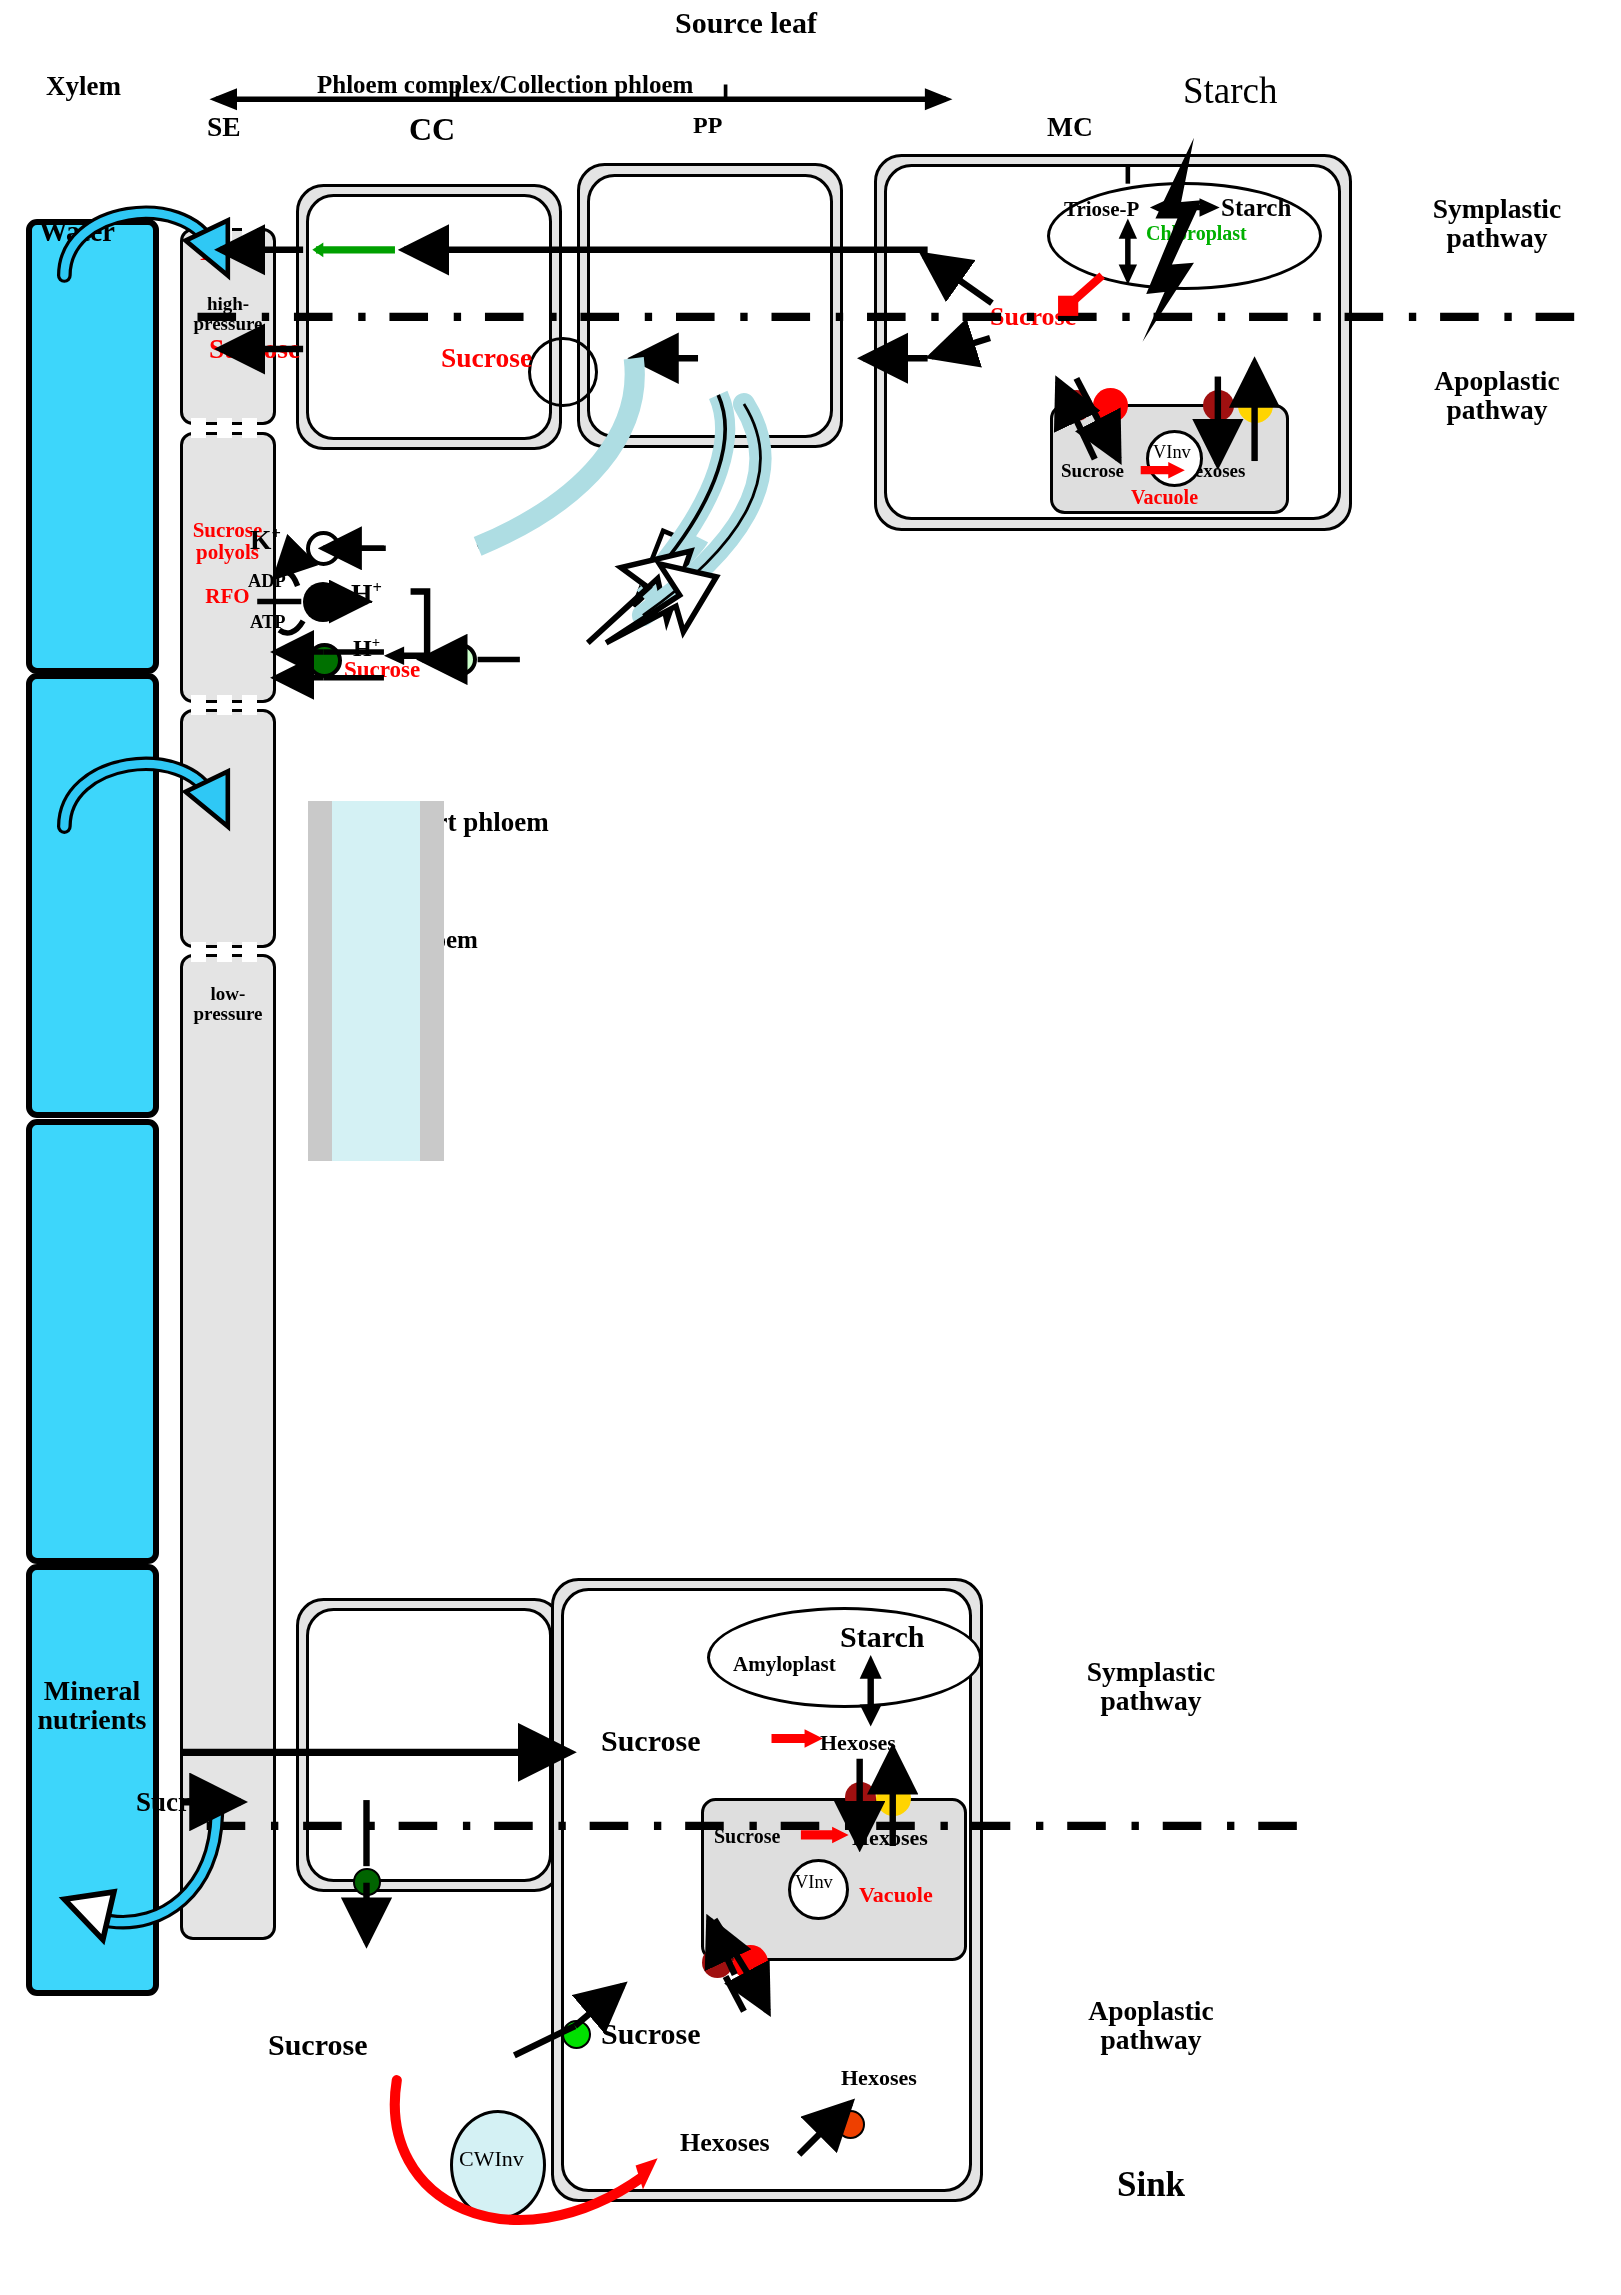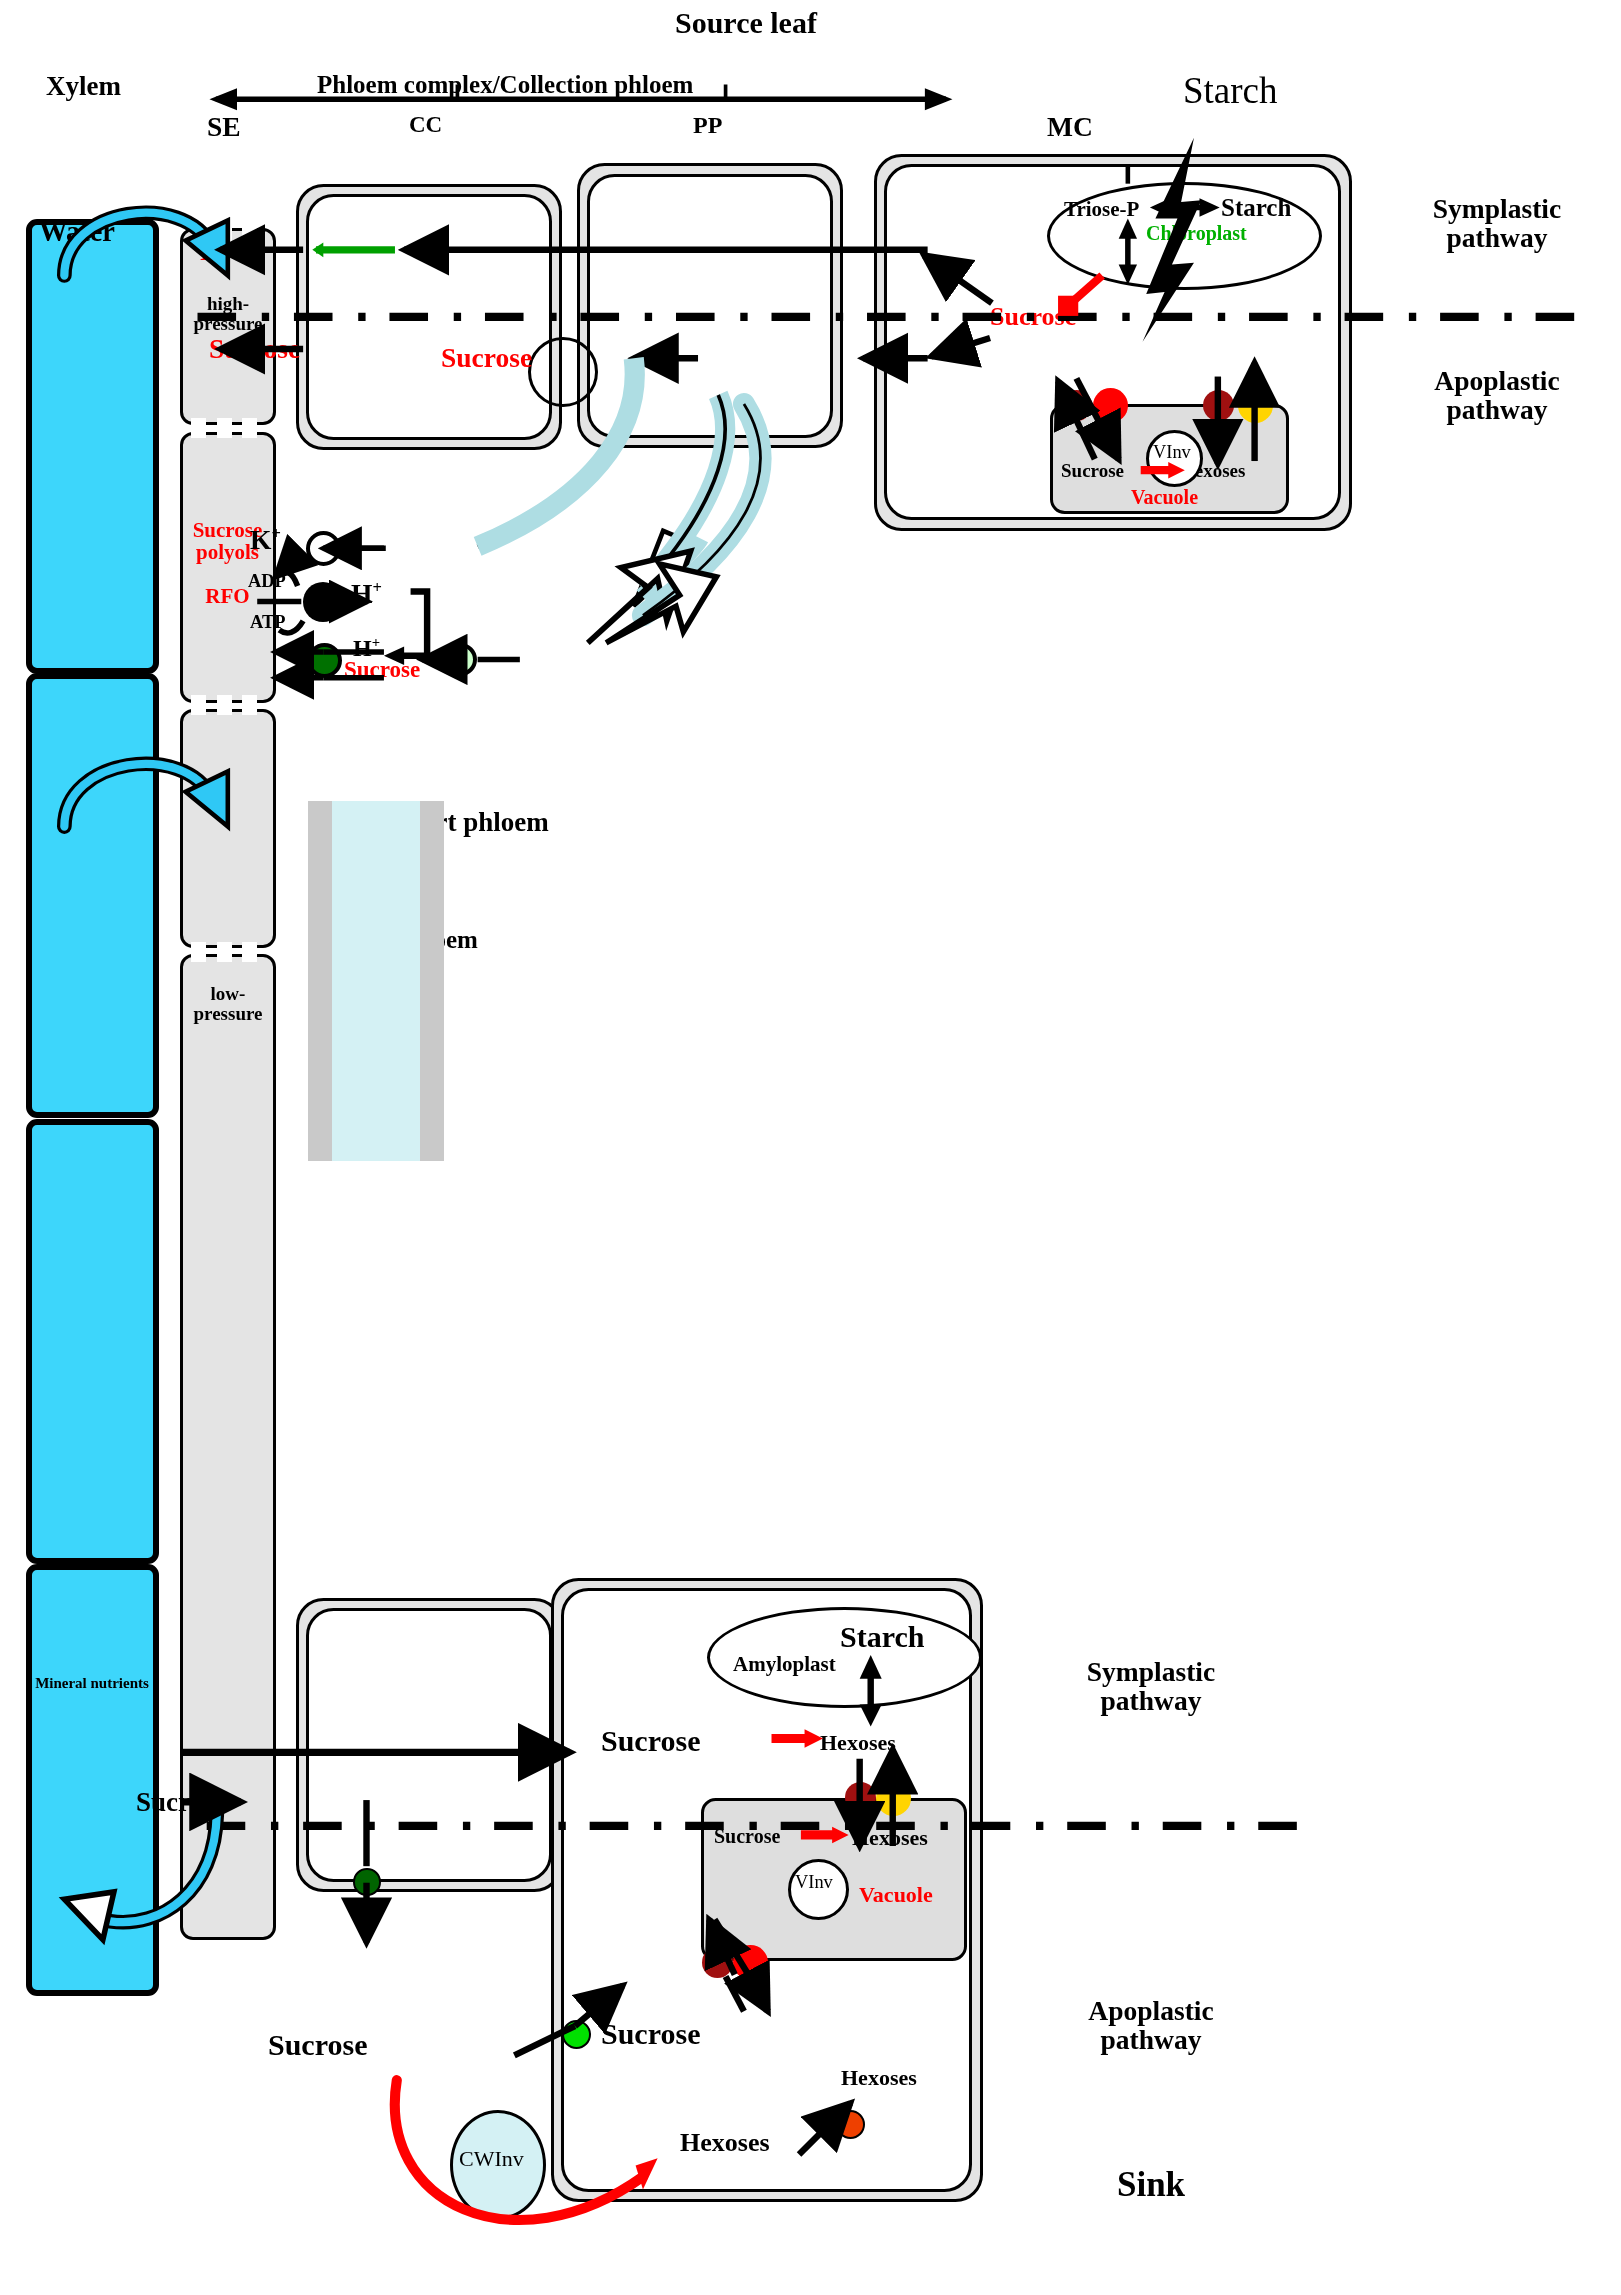--- a/index.html
+++ b/index.html
@@ -27,31 +27,31 @@
 <body>
 
 <div id="stage">
 
   <div class="lbl ctr" style="left:675px;top:7.3px;font-size:30px;">Source leaf</div>
 
   <div class="lbl" style="left:46px;top:72px;font-size:27px;">Xylem</div>
   <div class="lbl" style="left:317px;top:72px;font-size:25px;">Phloem complex/Collection phloem</div>
 
   <div class="lbl" style="left:207px;top:113px;font-size:27.5px;">SE</div>
-  <div class="lbl" style="left:409px;top:113px;font-size:23px;text-align:center;">CC</div>
+  <div class="lbl" style="left:409px;top:113px;font-size:32px;text-align:center;">CC</div>
   <div class="lbl" style="left:693px;top:113px;font-size:24px;">PP</div>
   <div class="lbl" style="left:1047px;top:113px;font-size:27.5px;">MC</div>
   <div class="lbl" style="left:1183px;top:72px;font-size:37px;font-weight:normal;">Starch</div>
 
   <div class="xylem" style="left:26px;top:219px;width:133px;height:455px;"></div>
   <div class="xylem" style="left:26px;top:673px;width:133px;height:445px;"></div>
   <div class="xylem" style="left:26px;top:1119px;width:133px;height:445px;"></div>
   <div class="xylem" style="left:26px;top:1564px;width:133px;height:432px;"></div>
   <div class="lbl" style="left:39px;top:217px;font-size:28.5px;">Water</div>
-  <div class="lbl ctr" style="left:33px;top:1676px;width:118px;font-size:15px;white-space:normal;">Mineral nutrients</div>
+  <div class="lbl ctr" style="left:33px;top:1676px;width:118px;font-size:28px;white-space:normal;">Mineral nutrients</div>
 
   <div class="se" style="left:180px;top:228px;width:96px;height:197px;"></div>
   <div class="se" style="left:180px;top:432px;width:96px;height:271px;"></div>
   <div class="se" style="left:180px;top:709px;width:96px;height:239px;"></div>
   <div class="se" style="left:180px;top:954px;width:96px;height:986px;"></div>
 
   <div class="plate" style="left:191px;top:224px;width:14.7px;height:20px;"></div>
   <div class="plate" style="left:217px;top:224px;width:14.7px;height:20px;"></div>
   <div class="plate" style="left:242px;top:224px;width:14.7px;height:20px;"></div>
 

